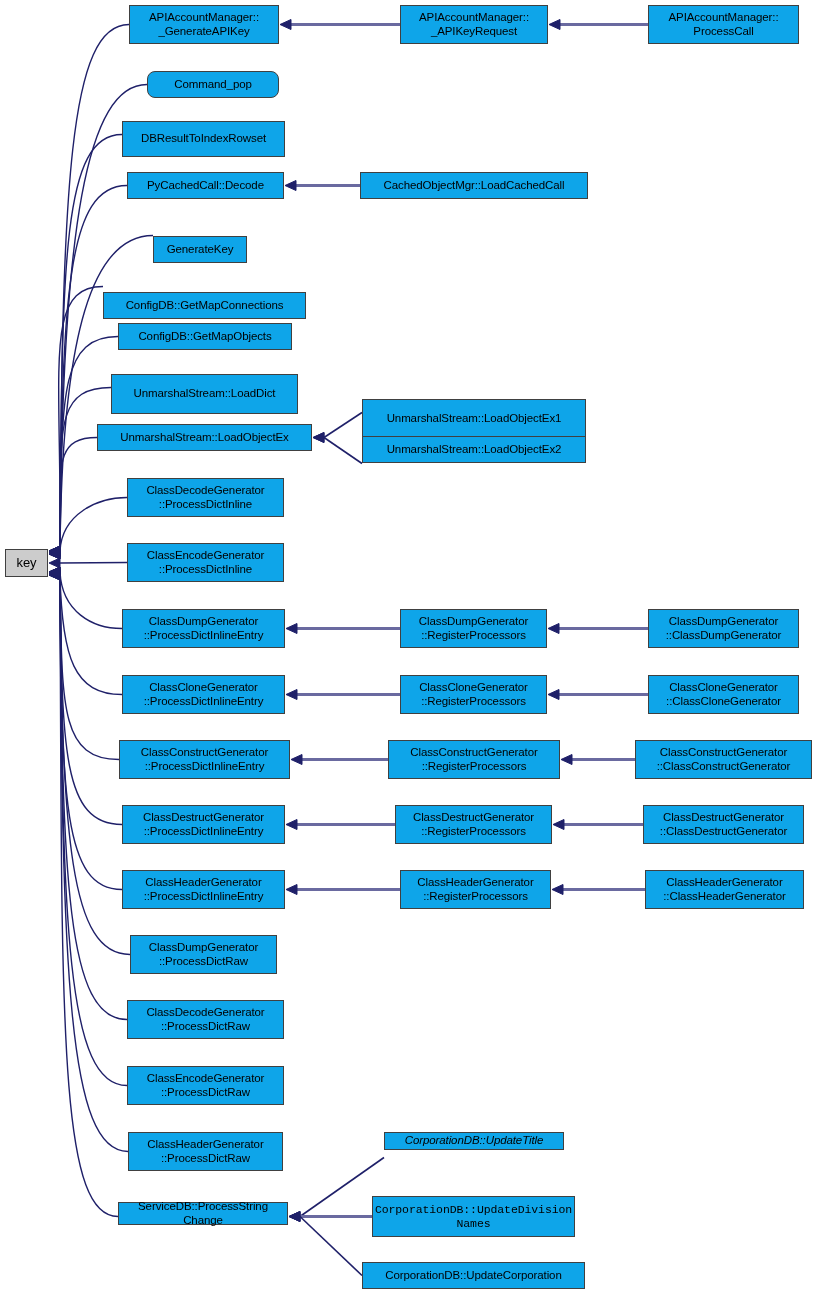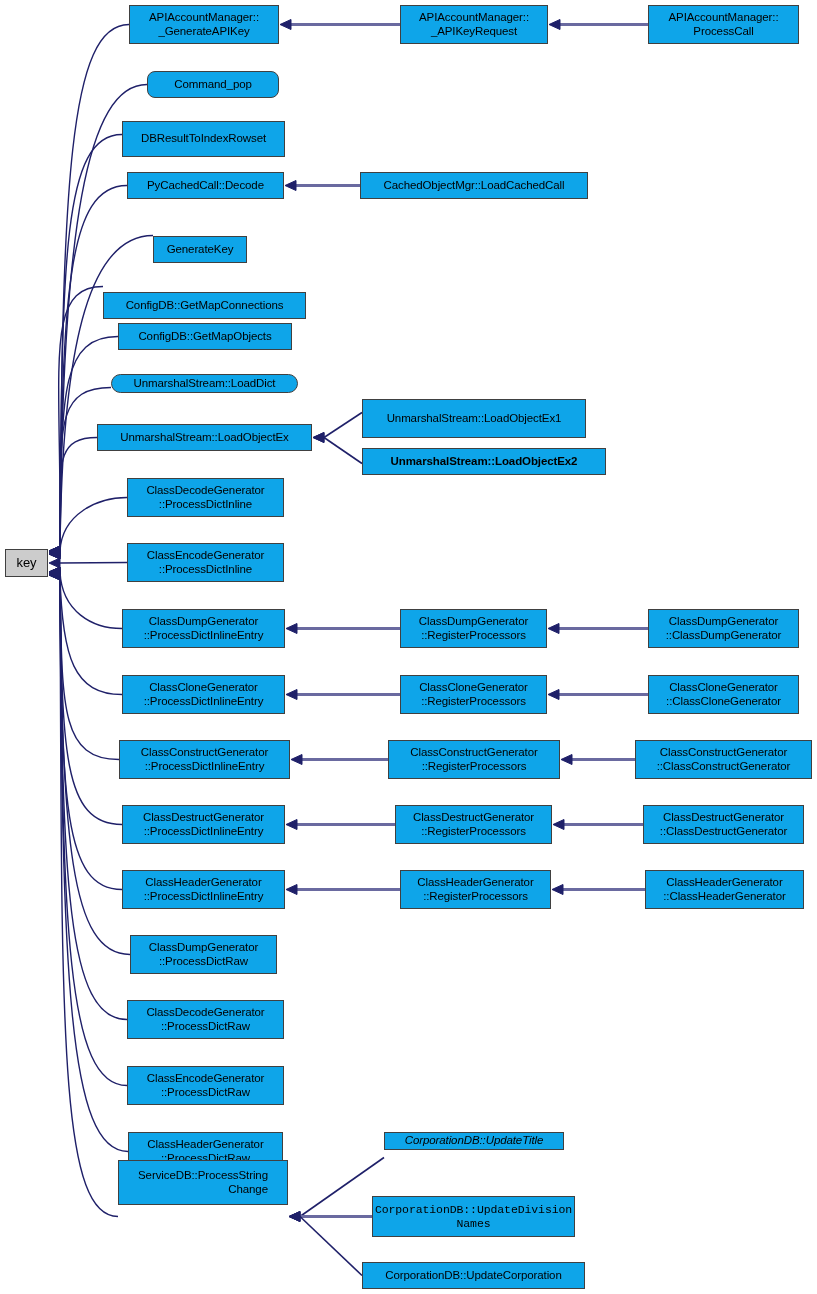--- a/index.html
+++ b/index.html
@@ -204,24 +204,24 @@
 _APIKeyRequest</div>
       <div class="node" style="left: 648px; top: 5px; width: 151px; height: 39px;">APIAccountManager::
 ProcessCall</div>
       <div class="node" style="left: 147px; top: 71px; width: 132px; height: 27px; border-radius: 8px;">Command_pop</div>
       <div class="node" style="left: 122px; top: 121px; width: 163px; height: 36px;">DBResultToIndexRowset</div>
       <div class="node" style="left: 127px; top: 172px; width: 157px; height: 27px;">PyCachedCall::Decode</div>
       <div class="node" style="left: 360px; top: 172px; width: 228px; height: 27px;">CachedObjectMgr::LoadCachedCall</div>
       <div class="node" style="left: 153px; top: 236px; width: 94px; height: 27px;">GenerateKey</div>
       <div class="node" style="left: 103px; top: 273px; width: 203px; height: 27px; margin-top: 19px;">ConfigDB::GetMapConnections</div>
       <div class="node" style="left: 118px; top: 323px; width: 174px; height: 27px;">ConfigDB::GetMapObjects</div>
-      <div class="node" style="left: 111px; top: 374px; width: 187px; height: 19px; border-radius: 12px;">UnmarshalStream::LoadDict</div>
+      <div class="node" style="left: 111px; top: 374px; width: 187px; height: 40px;">UnmarshalStream::LoadDict</div>
       <div class="node" style="left: 97px; top: 424px; width: 215px; height: 27px;">UnmarshalStream::LoadObjectEx</div>
       <div class="node" style="left: 362px; top: 399px; width: 224px; height: 39px;">UnmarshalStream::LoadObjectEx1</div>
-      <div class="node" style="left: 362px; top: 448px; width: 244px; height: 27px; font-weight: bold;">UnmarshalStream::LoadObjectEx2</div>
+      <div class="node" style="left: 362px; top: 436px; width: 224px; height: 27px;">UnmarshalStream::LoadObjectEx2</div>
       <div class="node" style="left: 127px; top: 478px; width: 157px; height: 39px;">ClassDecodeGenerator
 ::ProcessDictInline</div>
       <div class="node" style="left: 127px; top: 543px; width: 157px; height: 39px;">ClassEncodeGenerator
 ::ProcessDictInline</div>
       <div class="node" style="left: 122px; top: 609px; width: 163px; height: 39px;">ClassDumpGenerator
 ::ProcessDictInlineEntry</div>
       <div class="node" style="left: 400px; top: 609px; width: 147px; height: 39px;">ClassDumpGenerator
 ::RegisterProcessors</div>
       <div class="node" style="left: 648px; top: 609px; width: 151px; height: 39px;">ClassDumpGenerator
 ::ClassDumpGenerator</div>
@@ -250,20 +250,20 @@
       <div class="node" style="left: 645px; top: 870px; width: 159px; height: 39px;">ClassHeaderGenerator
 ::ClassHeaderGenerator</div>
       <div class="node" style="left: 130px; top: 935px; width: 147px; height: 39px;">ClassDumpGenerator
 ::ProcessDictRaw</div>
       <div class="node" style="left: 127px; top: 1000px; width: 157px; height: 39px;">ClassDecodeGenerator
 ::ProcessDictRaw</div>
       <div class="node" style="left: 127px; top: 1066px; width: 157px; height: 39px;">ClassEncodeGenerator
 ::ProcessDictRaw</div>
       <div class="node" style="left: 128px; top: 1132px; width: 155px; height: 39px;">ClassHeaderGenerator
 ::ProcessDictRaw</div>
-      <div class="node" style="left: 118px; top: 1160px; width: 170px; height: 45px; text-align: right;">ServiceDB::ProcessString
+      <div class="node" style="left: 118px; top: 1202px; width: 170px; height: 23px;">ServiceDB::ProcessString
 Change</div>
       <div class="node" style="left: 384px; top: 1132px; width: 180px; height: 18px; font-style: italic;">CorporationDB::UpdateTitle</div>
       <div class="node" style="left: 372px; top: 1196px; width: 203px; height: 41px; font-family: Liberation Mono, monospace;">CorporationDB::UpdateDivision
 Names</div>
       <div class="node" style="left: 362px; top: 1262px; width: 223px; height: 27px;">CorporationDB::UpdateCorporation</div>
     </div>
 </div>
 
 </body></html>

